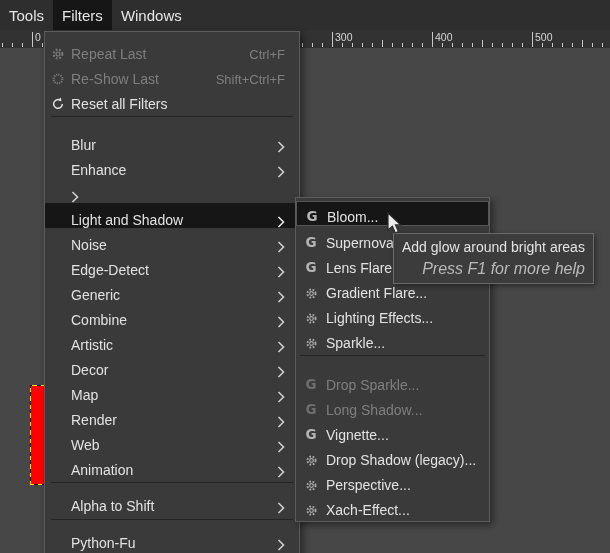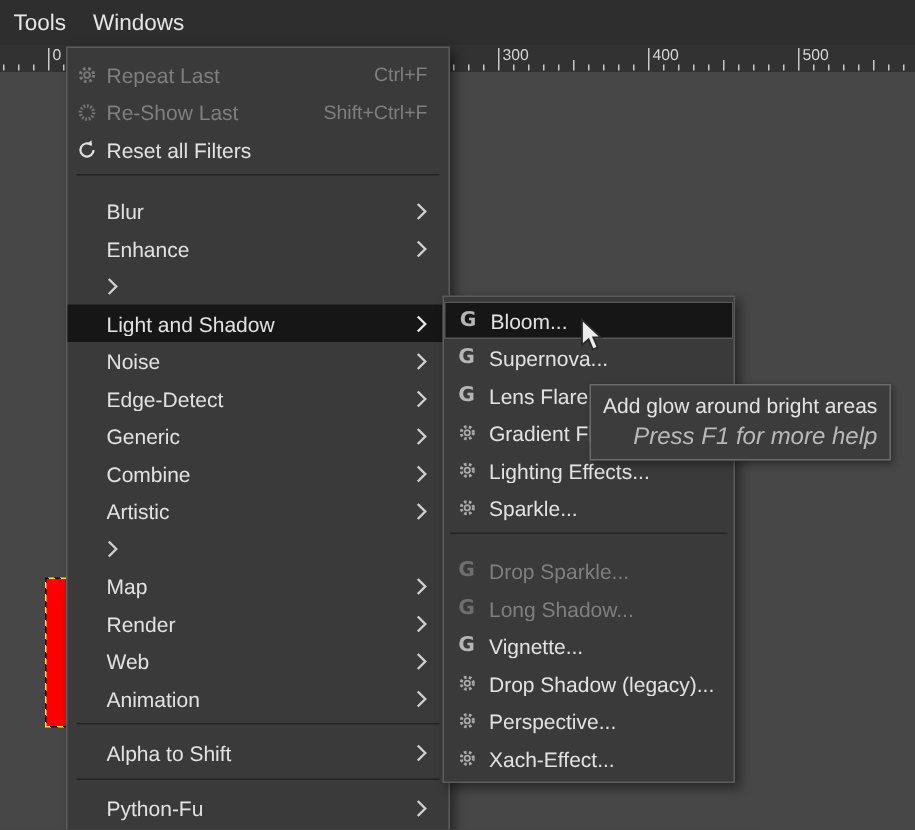--- a/index.html
+++ b/index.html
@@ -28,21 +28,21 @@
                padding:1px; z-index:2;
                background:repeating-linear-gradient(45deg,#ffe600 0 3px,#111 3px 6px); }
   .red-layer-fill { width:100%; height:100%; background:#fe0000; }
 
   
   .menu { position:absolute; background:#3a3a3a; border:1px solid #5c5c5c;
           box-shadow:3px 3px 7px rgba(0,0,0,.45); }
   .menu.main { left:44px; top:31px; width:256px; height:530px; padding-top:5px; z-index:10; }
   .menu.sub  { left:295px; top:197px; width:195px; padding:3px 0; z-index:11; }
 
-  .mi { height:25px; display:flex; align-items:center; padding:0 14px 0 4px;
+  .mi { height:25px; display:flex; align-items:flex-end; padding:0 14px 0 4px;
         color:#e2e2e2; font-size:14px; white-space:nowrap; cursor:default; }
   .mi .ic { width:18px; height:16px; flex:none; display:flex; align-items:center;
             justify-content:center; margin-right:4px; }
   .mi .lbl { flex:1; overflow:hidden; }
   .mi .acc { margin-left:18px; font-size:13px; color:#e2e2e2; }
   .mi.dis .lbl, .mi.dis .acc { color:#7f7f7f; }
   .mi.hl { background:#161616; }
   .mi.hl2 { background:#161616; border:1px solid #565656; }
   .menu.sub .mi { padding:0 12px 0 6px; }
   .menu.sub .ic { margin-right:6px; }
@@ -52,40 +52,41 @@
   .dis .gicon { color:#6e6e6e; }
   .dim { opacity:.55; }
 
   .msep { height:1px; background:#242424; border:0; }
   .sep-a { margin:4px 6px 11px; }
   .sep-b { margin:4px 6px 6px; }
   .sep-c { margin:5px 6px 6px; }
   .sep-s { margin:4px 4px 12px; }
 
   
-  .tooltip { position:absolute; left:393px; top:256px; min-width:194px; z-index:12;
+  .tooltip { position:absolute; left:393px; top:233px; min-width:194px; z-index:12;
              background:#3c3c3c; border:1px solid #6a6a6a; padding:5px 8px 5px 8px;
              box-shadow:2px 2px 5px rgba(0,0,0,.4); }
   .tooltip .tt-main { font-size:14px; color:#e3e3e3; white-space:nowrap; }
   .tooltip .tt-hint { font-size:16px; color:#b9b9b9; font-style:italic;
                       text-align:right; margin-top:5px; white-space:nowrap; }
 
   .cursor { position:absolute; left:386px; top:212px; z-index:20; }
 </style>
 </head>
 <body>
 
 <div class="canvas"></div>
 
 <div class="red-layer">
   <div class="red-layer-fill"></div>
 </div>
 
 <div class="menubar">
   <div class="mb-item">Tools</div>
+  <div class="mb-item active">Filters</div>
   <div class="mb-item">Windows</div>
 </div>
 
 <div class="ruler">
     <div class="tick minor" style="left: 2px;"></div>
     <div class="tick minor" style="left: 12px;"></div>
     <div class="tick minor" style="left: 22px;"></div>
     <div class="tick major" style="left: 32px;"></div>
     <div class="tick minor" style="left: 42px;"></div>
     <div class="tick minor" style="left: 52px;"></div>
@@ -256,20 +257,21 @@
       <span class="ic"></span>
       <span class="lbl">Artistic</span>
       <span class="chev">
         <svg width="8" height="12" viewBox="0 0 8 12">
           <path d="M1.5 1 L6.5 6 L1.5 11" fill="none" stroke="#cfcfcf" stroke-width="1.6"></path>
         </svg>
       </span>
     </div>
   <div class="mi">
       <span class="ic"></span>
+      <span class="lbl">Decor</span>
       <span class="chev">
         <svg width="8" height="12" viewBox="0 0 8 12">
           <path d="M1.5 1 L6.5 6 L1.5 11" fill="none" stroke="#cfcfcf" stroke-width="1.6"></path>
         </svg>
       </span>
     </div>
   <div class="mi">
       <span class="ic"></span>
       <span class="lbl">Map</span>
       <span class="chev">

